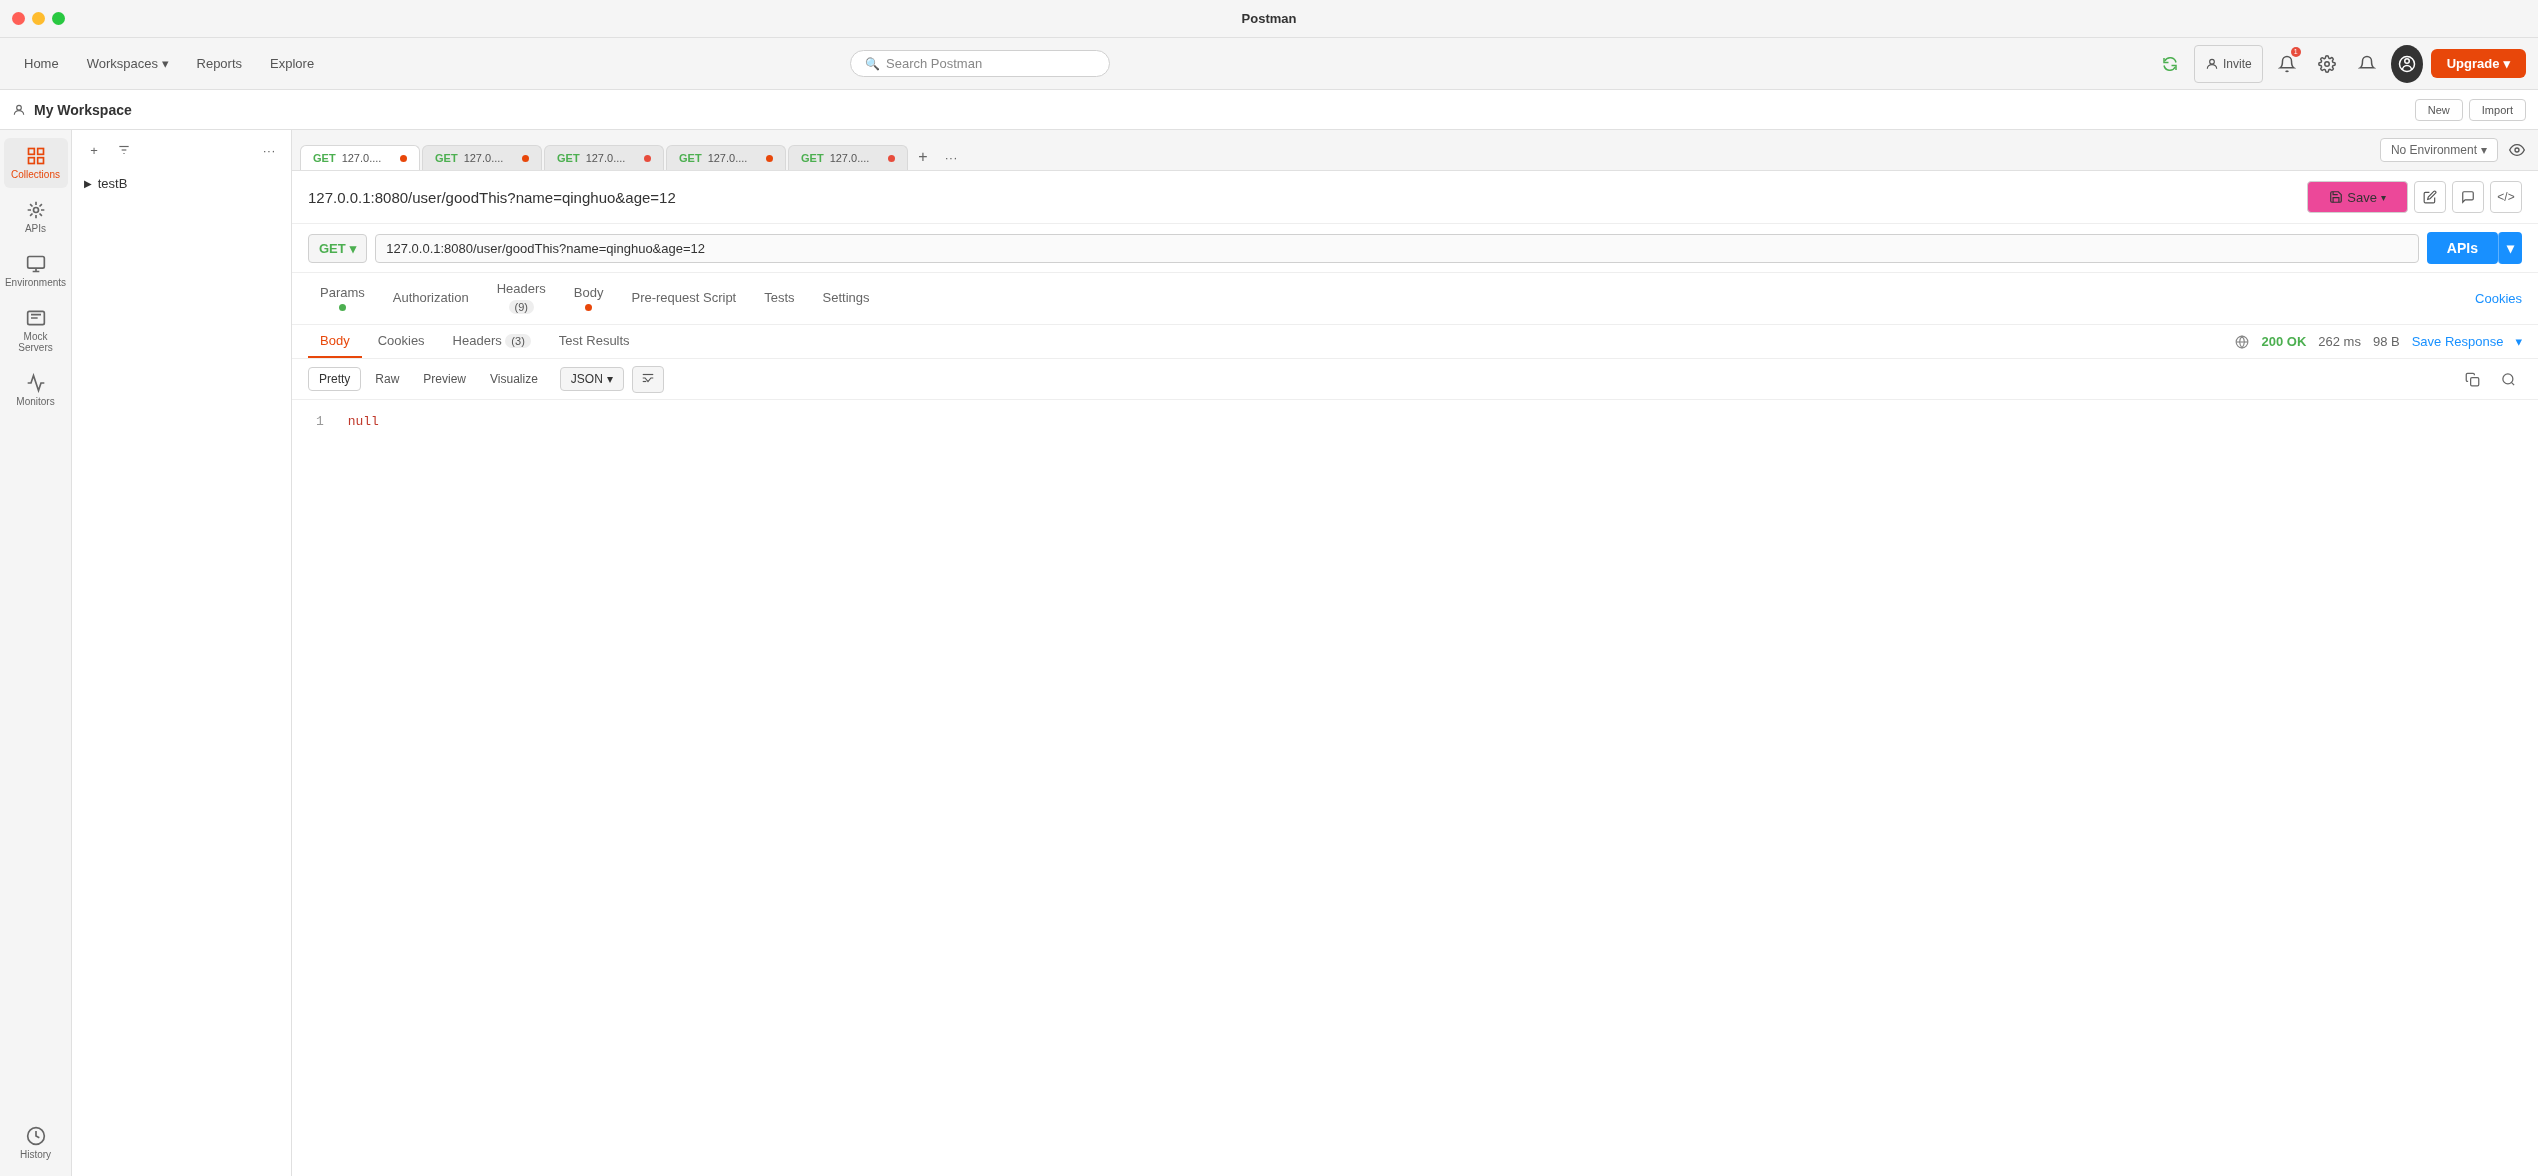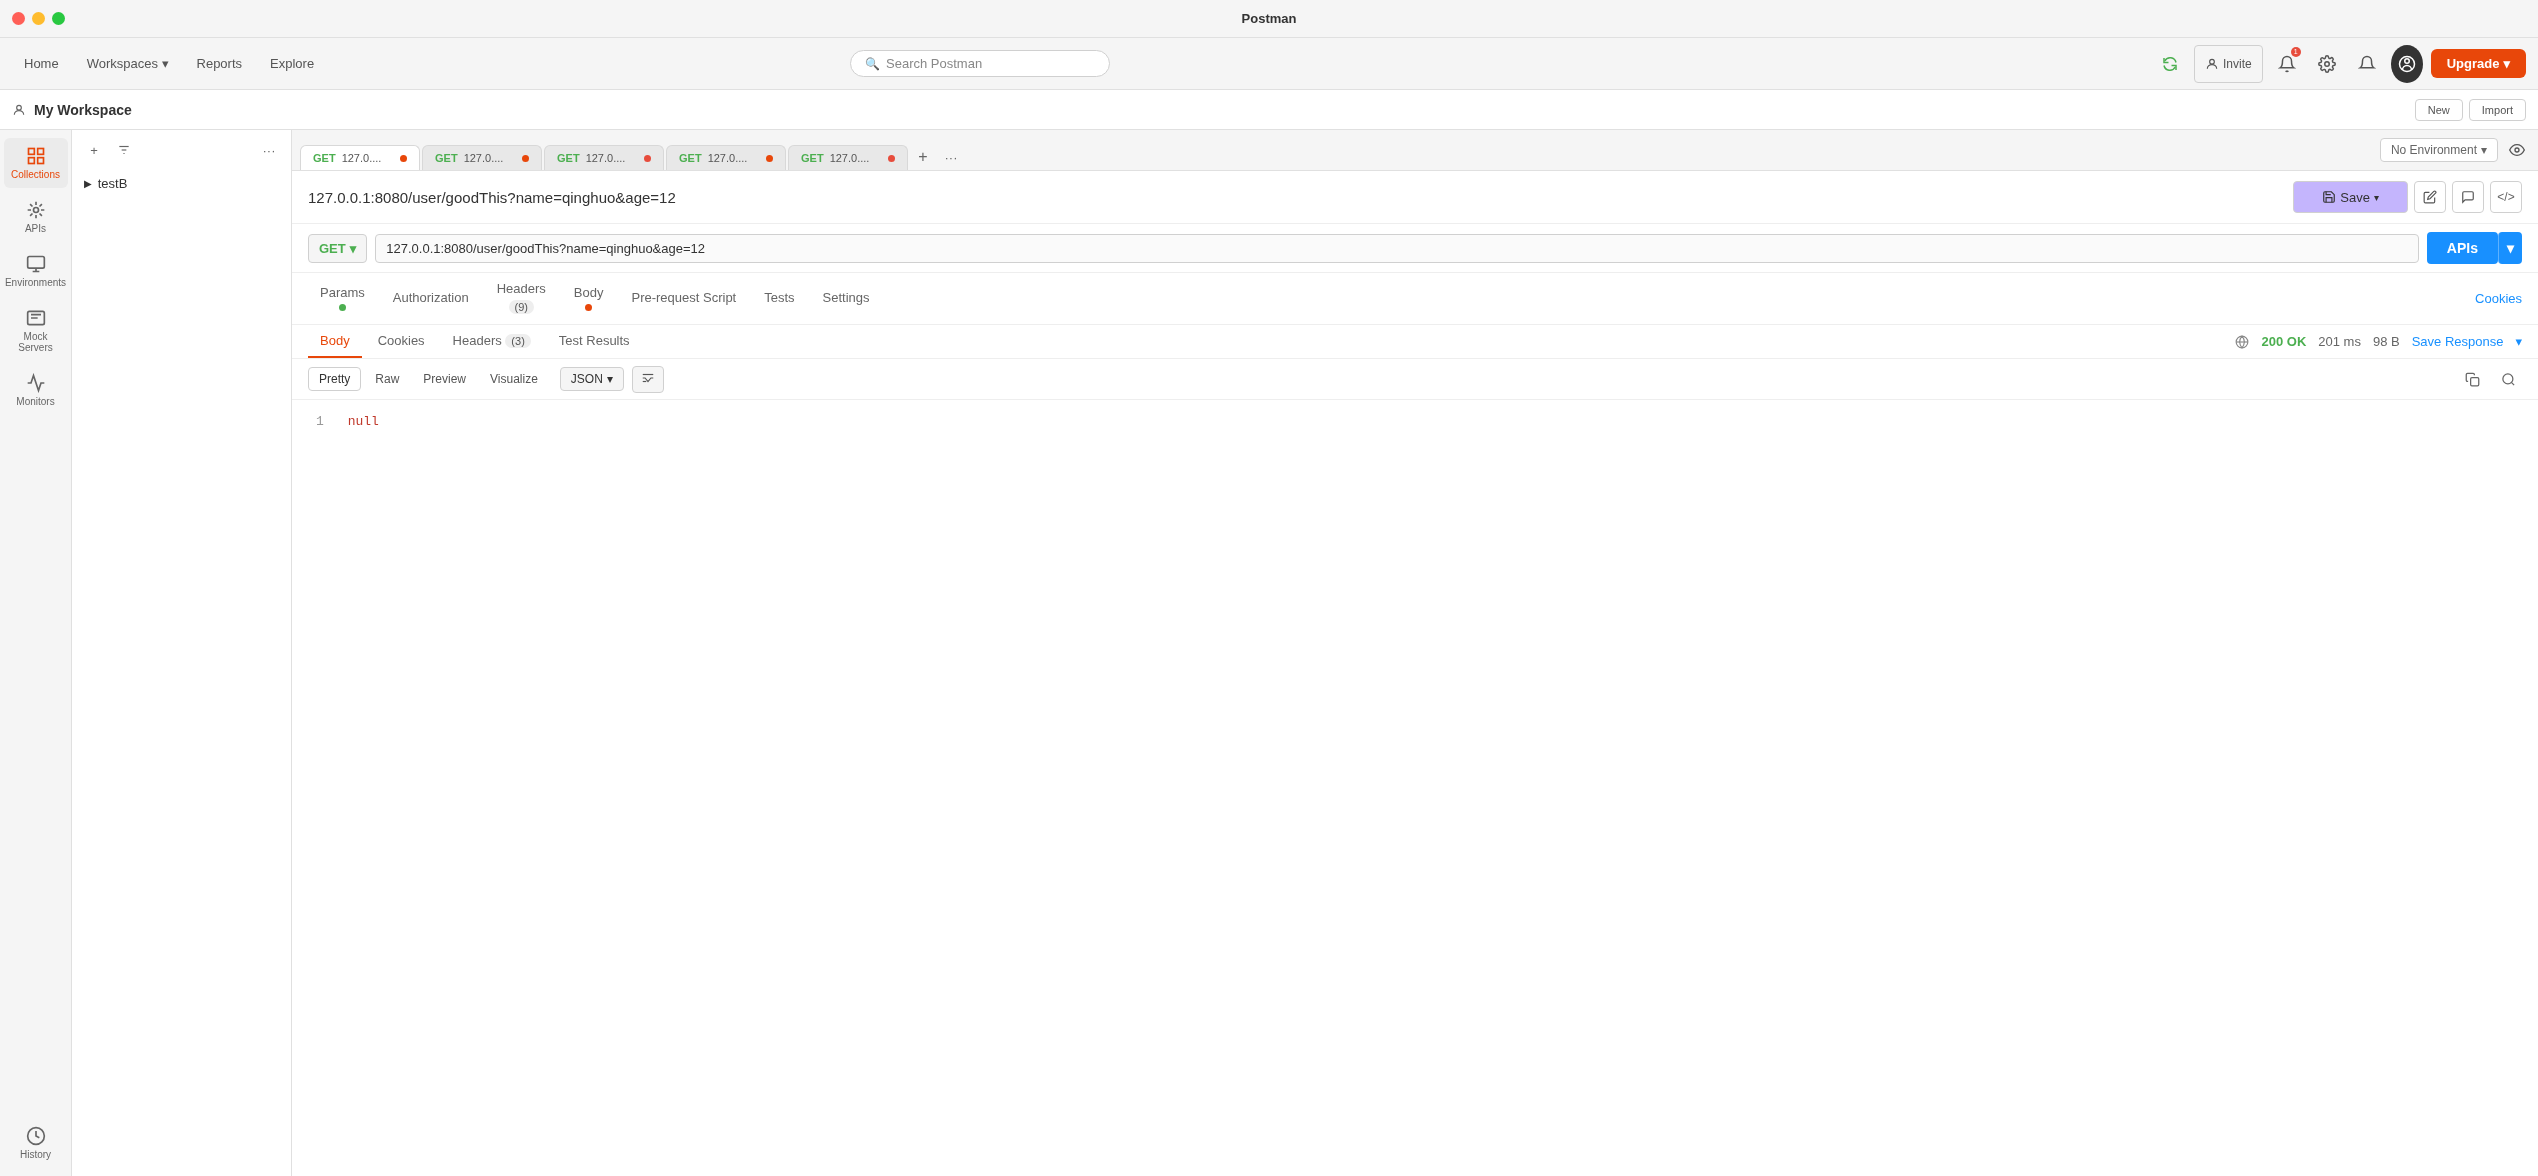--- a/index.html
+++ b/index.html
@@ -53,21 +53,21 @@
     .tab { display: flex; align-items: center; gap: 6px; padding: 6px 12px 6px 12px; background: #e8e8e8; border-radius: 6px 6px 0 0; cursor: pointer; white-space: nowrap; font-size: 12px; color: #555; border: 1px solid #d8d8d8; border-bottom: none; min-width: 120px; max-width: 160px; }
     .tab.active { background: #fff; color: #333; border-bottom: 1px solid #fff; margin-bottom: -1px; }
     .tab-method { font-size: 11px; font-weight: 600; color: #4caf50; }
     .tab-dot { width: 7px; height: 7px; border-radius: 50%; }
     .tab-dot.orange { background: #e8470a; }
     .tab-dot.red { background: #e74c3c; }
     .tab-add-btn { width: 26px; height: 26px; display: flex; align-items: center; justify-content: center; border-radius: 4px; cursor: pointer; color: #666; font-size: 16px; }
     .request-url-bar { padding: 10px 16px; display: flex; align-items: center; justify-content: space-between; border-bottom: 1px solid #eee; }
     .request-url-title { font-size: 15px; font-weight: 500; color: #333; flex: 1; }
     .request-url-actions { display: flex; gap: 6px; }
-    .save-btn { display: flex; align-items: center; gap: 4px; padding: 5px 28px; background: #c4b5fd; border: 1px solid #d0d0d0; border-radius: 4px; font-size: 13px; cursor: pointer; color: #333; }
+    .save-btn { display: flex; align-items: center; gap: 4px; padding: 5px 21px; background: #ec4899; border: 1px solid #d0d0d0; border-radius: 4px; font-size: 13px; cursor: pointer; color: #333; }
     .icon-action-btn { width: 32px; height: 32px; display: flex; align-items: center; justify-content: center; border: 1px solid #d0d0d0; border-radius: 4px; cursor: pointer; color: #555; }
 
     .request-input-row { display: flex; align-items: center; gap: 8px; padding: 8px 16px; border-bottom: 1px solid #eee; }
     .method-select { display: flex; align-items: center; gap: 4px; padding: 6px 10px; background: #f5f5f5; border: 1px solid #d0d0d0; border-radius: 4px; cursor: pointer; font-size: 13px; font-weight: 600; color: #4caf50; }
     .url-input { flex: 1; padding: 6px 10px; border: 1px solid #d0d0d0; border-radius: 4px; font-size: 13px; color: #333; background: #fafafa; }
     .send-btn { display: flex; align-items: center; gap: 2px; background: #1890ff; color: white; border: none; border-radius: 4px; padding: 8px 20px; font-size: 14px; font-weight: 600; cursor: pointer; }
     .send-chevron { padding: 8px 8px; background: #1890ff; border-left: 1px solid rgba(255,255,255,0.3); }
 
     
     .req-tabs { display: flex; align-items: center; padding: 0 16px; border-bottom: 1px solid #eee; gap: 4px; }
@@ -383,21 +383,21 @@
         Headers <span class="tab-badge">(3)</span>
       </div>
       <div class="resp-tab">Test Results</div>
       <div class="resp-status">
         <svg width="14" height="14" viewBox="0 0 24 24" fill="none" stroke="#888" stroke-width="2">
             <circle cx="12" cy="12" r="10"></circle>
             <line x1="2" y1="12" x2="22" y2="12"></line>
             <path d="M12 2a15.3 15.3 0 0 1 4 10 15.3 15.3 0 0 1-4 10 15.3 15.3 0 0 1-4-10 15.3 15.3 0 0 1 4-10z"></path>
           </svg>
         <span class="status-ok">200 OK</span>
-        <span class="status-time">201 ms</span>
+        <span class="status-time">262 ms</span>
         <span class="status-size">98 B</span>
         <span class="save-response-btn">
           <span>Save Response</span>
           <span>▾</span>
         </span>
       </div>
     </div>
 
     <div class="resp-toolbar">
       <div class="format-group">

